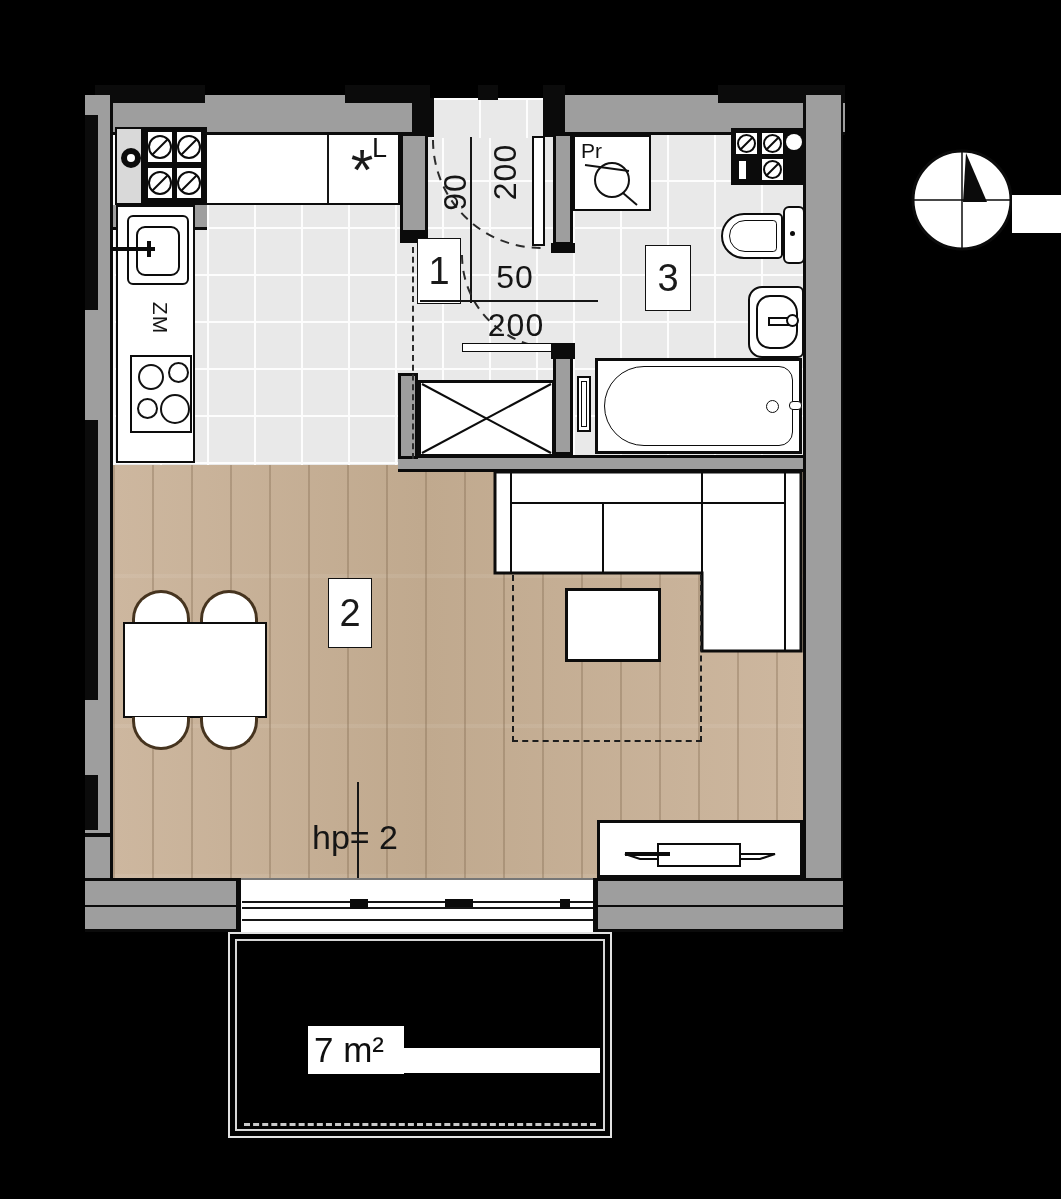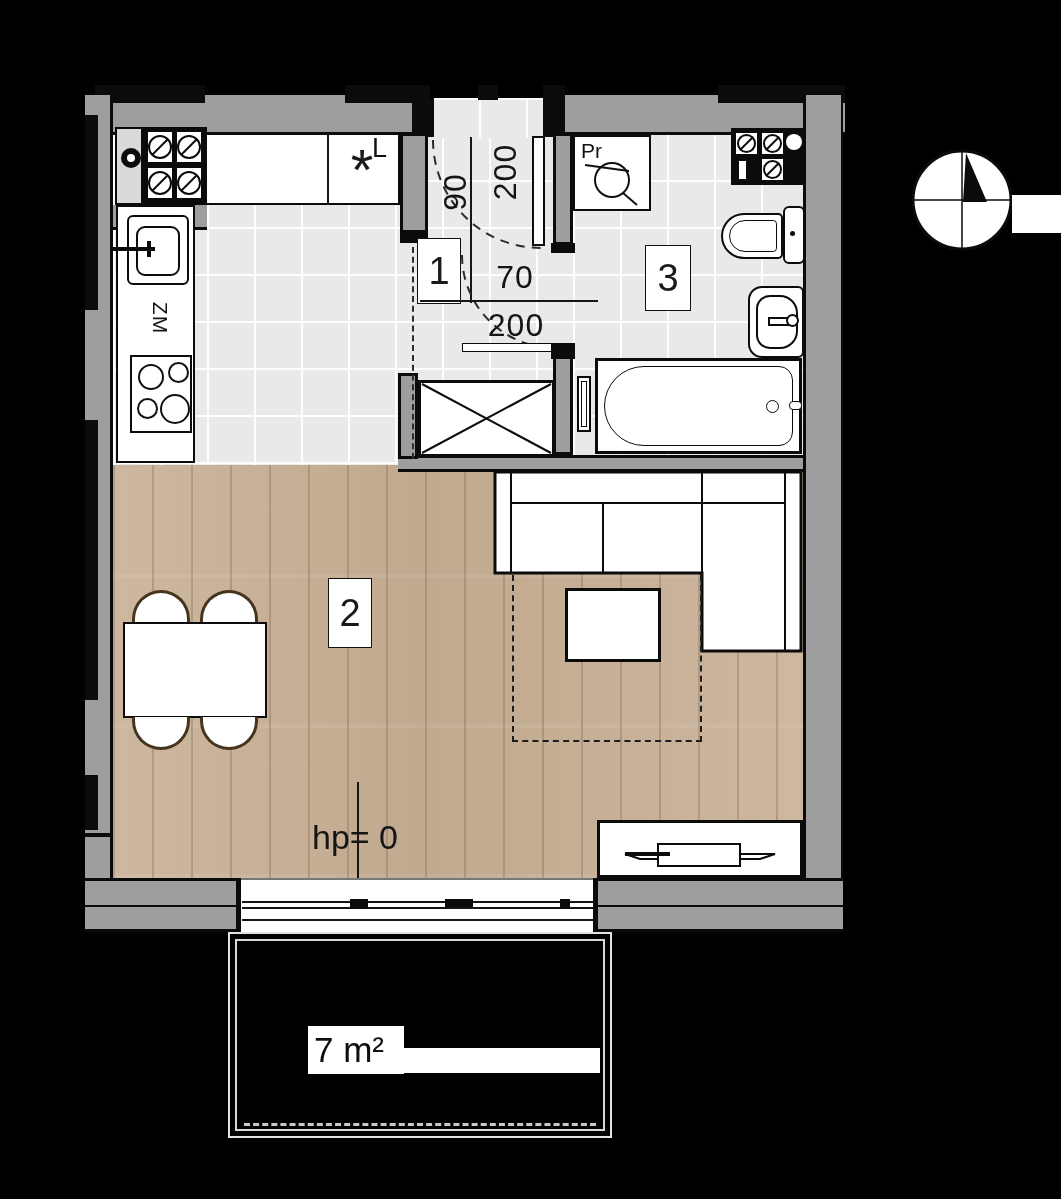--- a/index.html
+++ b/index.html
@@ -128,21 +128,21 @@
     </div>
 
   <div class="abs roombox" style="left:417px;top:238px;width:44px;height:66px;">
       <span>1</span>
     </div>
 
   <svg class="abs" style="left:455px;top:248px;" width="105" height="105" viewBox="0 0 105 105">
     <path d="M7,7 A93,93 0 0 0 100,100" fill="none" stroke="#2b2b2b" stroke-width="2" stroke-dasharray="9 7"></path>
   </svg>
   <div class="abs dim" style="left:485px;top:258px;width:60px;height:38px;">
-      <span>70</span>
+      <span>50</span>
     </div>
   <div class="abs thinline" style="left:420px;top:300px;width:178px;height:2px;"></div>
   <div class="abs dim" style="left:486px;top:306px;width:60px;height:38px;">
       <span>200</span>
     </div>
   <div class="abs" style="left:462px;top:343px;width:92px;height:9px;background:#fff;border:1.5px solid #0c0c0c;box-sizing:border-box;"></div>
   <div class="abs bk" style="left:551px;top:343px;width:24px;height:14px;"></div>
 
   <div class="abs wbox" style="left:418px;top:380px;width:137px;height:77px;border-width:3px;"></div>
   <svg class="abs" style="left:418px;top:380px;" width="137" height="77" viewBox="0 0 137 77">
@@ -220,21 +220,21 @@
     </div>
 
   <div class="abs" style="left:597px;top:820px;width:206px;height:58px;background:#fff;border:3px solid #0c0c0c;box-sizing:border-box;"></div>
   <svg class="abs" style="left:610px;top:840px;" width="180" height="30" viewBox="0 0 180 30">
     <polygon points="15,14 165,14 150,19 30,19" fill="#fff" stroke="#0c0c0c" stroke-width="2"></polygon>
     <rect x="48" y="4" width="82" height="22" fill="#fff" stroke="#0c0c0c" stroke-width="2"></rect>
     <line x1="15" y1="14" x2="60" y2="14" stroke="#0c0c0c" stroke-width="4"></line>
   </svg>
 
   <div class="abs" style="left:357px;top:782px;width:2px;height:148px;background:#161616;"></div>
-  <div class="abs" style="left:312px;top:818px;font-size:34px;color:#151515;">hp= 0</div>
+  <div class="abs" style="left:312px;top:818px;font-size:34px;color:#151515;">hp= 2</div>
 
   <div class="abs" style="left:240px;top:878px;width:355px;height:54px;background:#fff;"></div>
   <div class="abs" style="left:240px;top:878px;width:355px;height:2px;background:#777;"></div>
   <div class="abs thinline" style="left:242px;top:901px;width:351px;height:2px;"></div>
   <div class="abs thinline" style="left:242px;top:907px;width:351px;height:1.5px;"></div>
   <div class="abs thinline" style="left:242px;top:919px;width:351px;height:2px;"></div>
   <div class="abs bk" style="left:350px;top:899px;width:18px;height:10px;"></div>
   <div class="abs bk" style="left:445px;top:899px;width:28px;height:8px;"></div>
   <div class="abs bk" style="left:560px;top:899px;width:10px;height:10px;"></div>
   <div class="abs bk" style="left:236px;top:878px;width:5px;height:54px;"></div>

